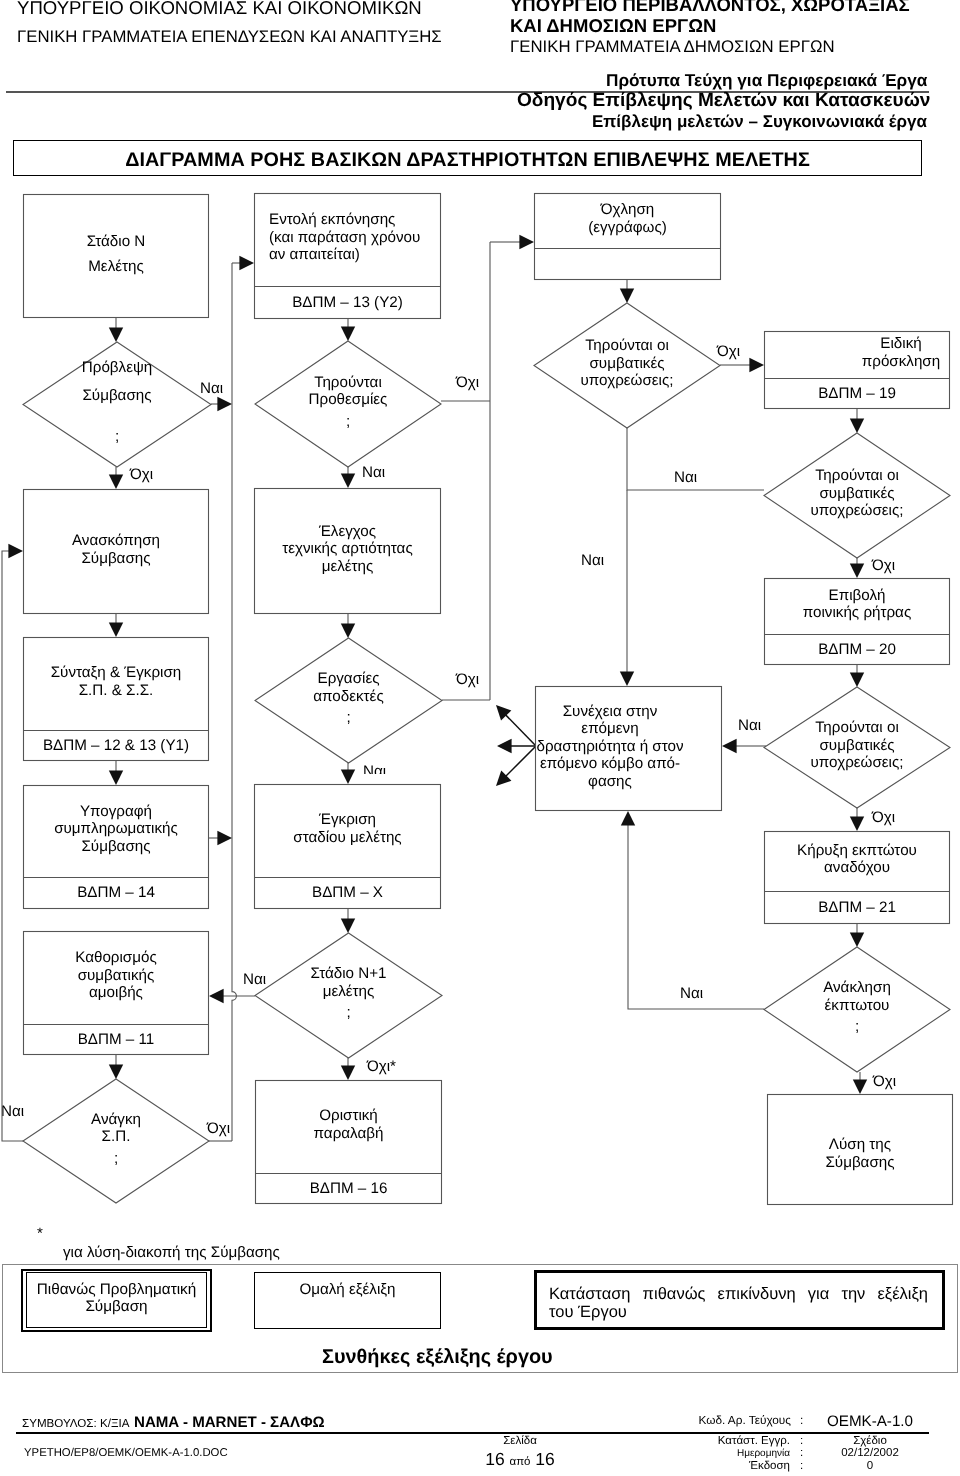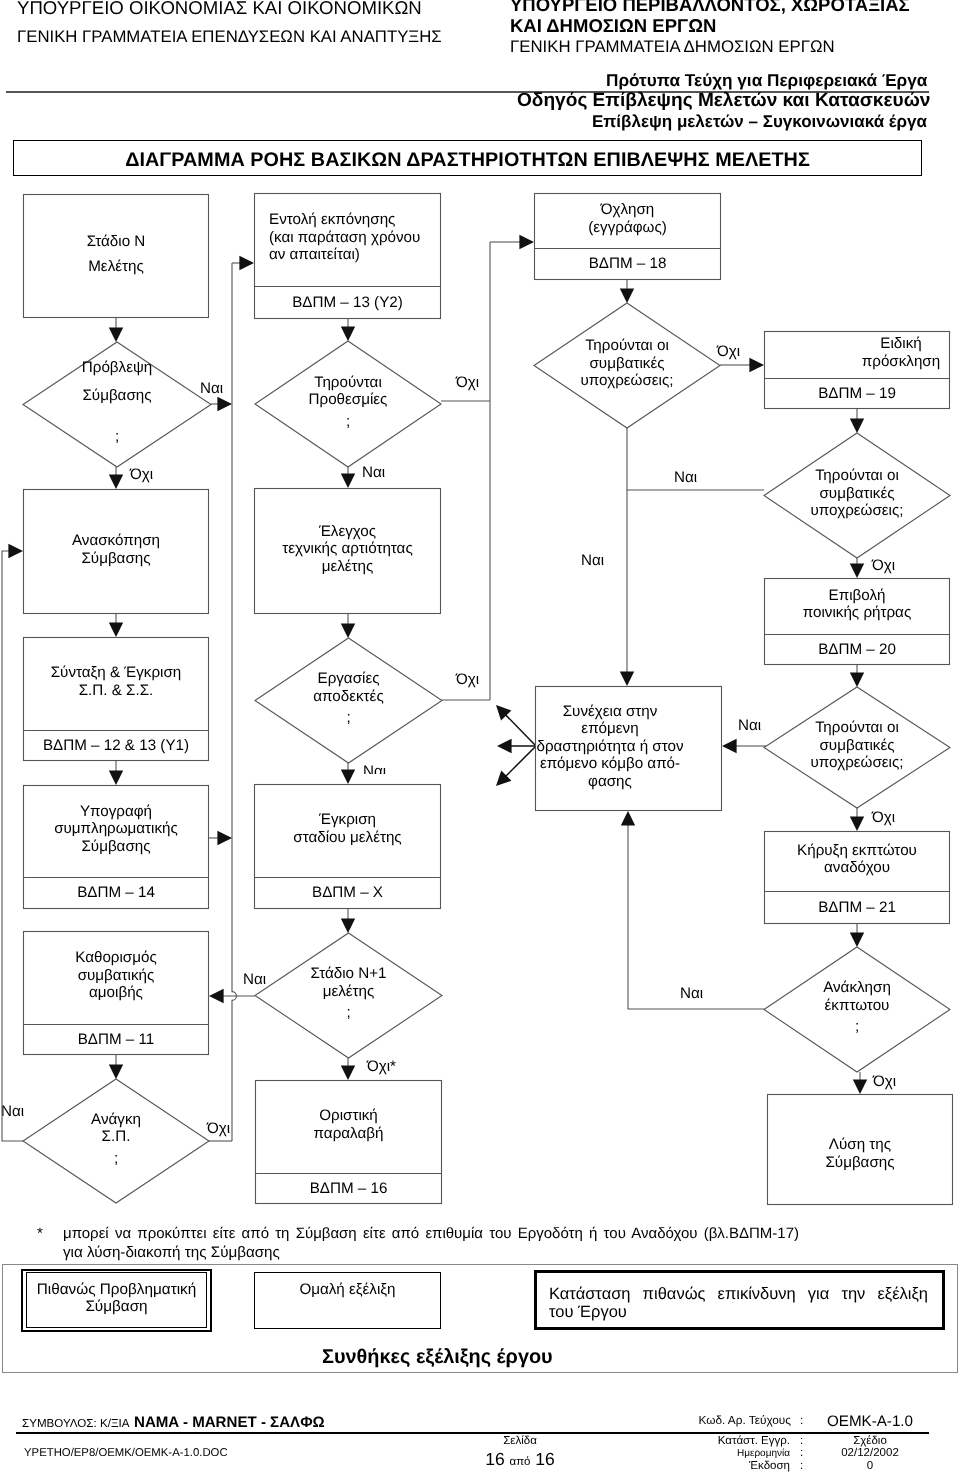--- a/index.html
+++ b/index.html
@@ -351,21 +351,20 @@
       <div class="nt" style="left: 254px; top: 191px; width: 187px; height: 93px; align-items: flex-start; padding-left: 15px; box-sizing: border-box; text-align: left;">
         <span>Εντολή εκπόνησης</span>
         <span>(και παράταση χρόνου</span>
         <span>αν απαιτείται)</span>
       </div>
       <div class="nt" style="left: 254px; top: 286px; width: 187px; height: 33px;">ΒΔΠΜ – 13 (Υ2)</div>
       <div class="nt" style="left: 534px; top: 191px; width: 187px; height: 55px;">
         <span>Όχληση</span>
         <span>(εγγράφως)</span>
       </div>
-      <div class="nt" style="left: 534px; top: 248px; width: 187px; height: 32px;">ΒΔΠΜ – 18</div>
       <div class="nt" style="left: 23px; top: 340px; width: 188px; height: 125px; gap: 10px;">
         <span>Πρόβλεψη</span>
         <span>Σύμβασης</span>
         <span style="height: 4.4px; line-height: 4.4px; font-size: 1px;">&nbsp;</span>
         <span>;</span>
       </div>
       <div class="nt" style="left: 255px; top: 339px; width: 186px; height: 126px;">
         <span>Τηρούνται</span>
         <span>Προθεσμίες</span>
         <span style="height: 4.4px; line-height: 4.4px; font-size: 1px;">&nbsp;</span>
@@ -467,21 +466,20 @@
         <span>παραλαβή</span>
       </div>
       <div class="nt" style="left: 255px; top: 1173px; width: 187px; height: 31px;">ΒΔΠΜ – 16</div>
       <div class="nt" style="left: 767px; top: 1098px; width: 186px; height: 111px;">
         <span>Λύση της</span>
         <span>Σύμβασης</span>
       </div>
     </div>
 
   <div class="abs fn-star">*</div>
-  <div class="abs fn1">μπορεί να προκύπτει είτε από τη Σύμβαση είτε από επιθυμία του Εργοδότη ή του Αναδόχου (βλ.ΒΔΠΜ-17)</div>
   <div class="abs fn2">για λύση-διακοπή της Σύμβασης</div>
 
   <div class="abs lg-outer"></div>
   <div class="abs lg-b1o"></div>
   <div class="abs lg-b1i"></div>
   <div class="abs lg-b1t">
      <span>Πιθανώς Προβληματική</span>
      <span>Σύμβαση</span>
   </div>
   <div class="abs lg-b2"></div>

